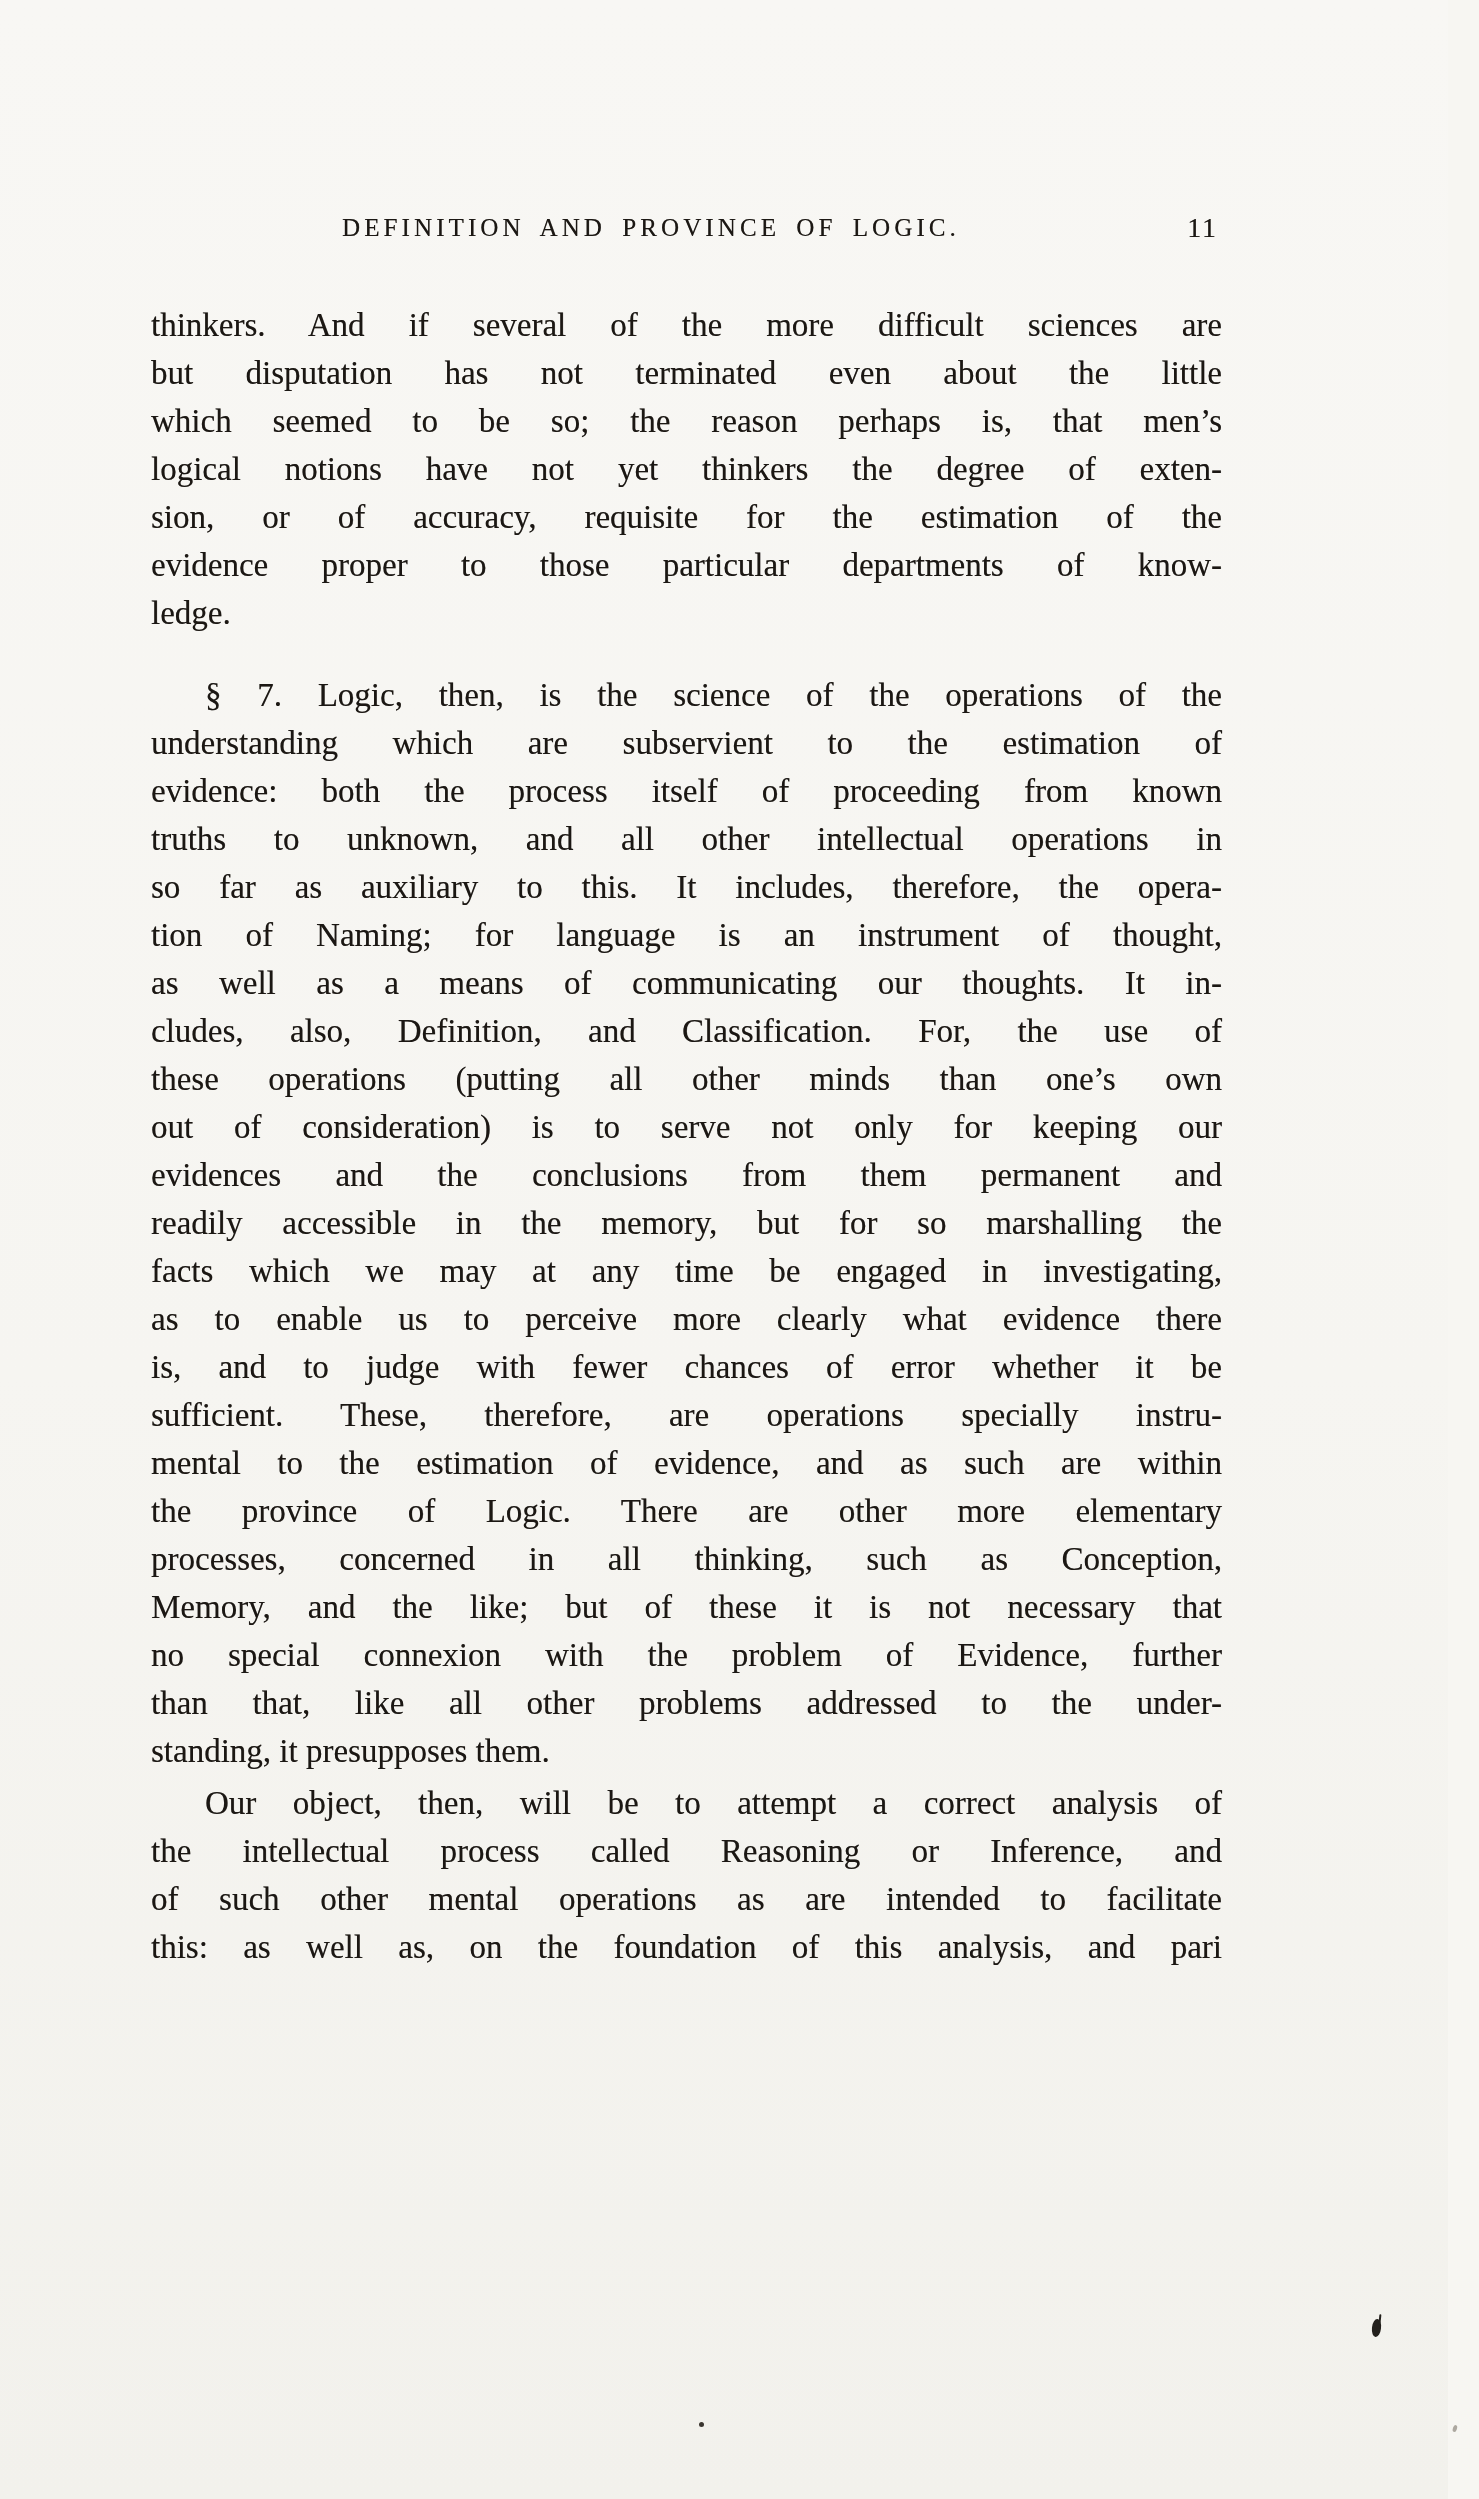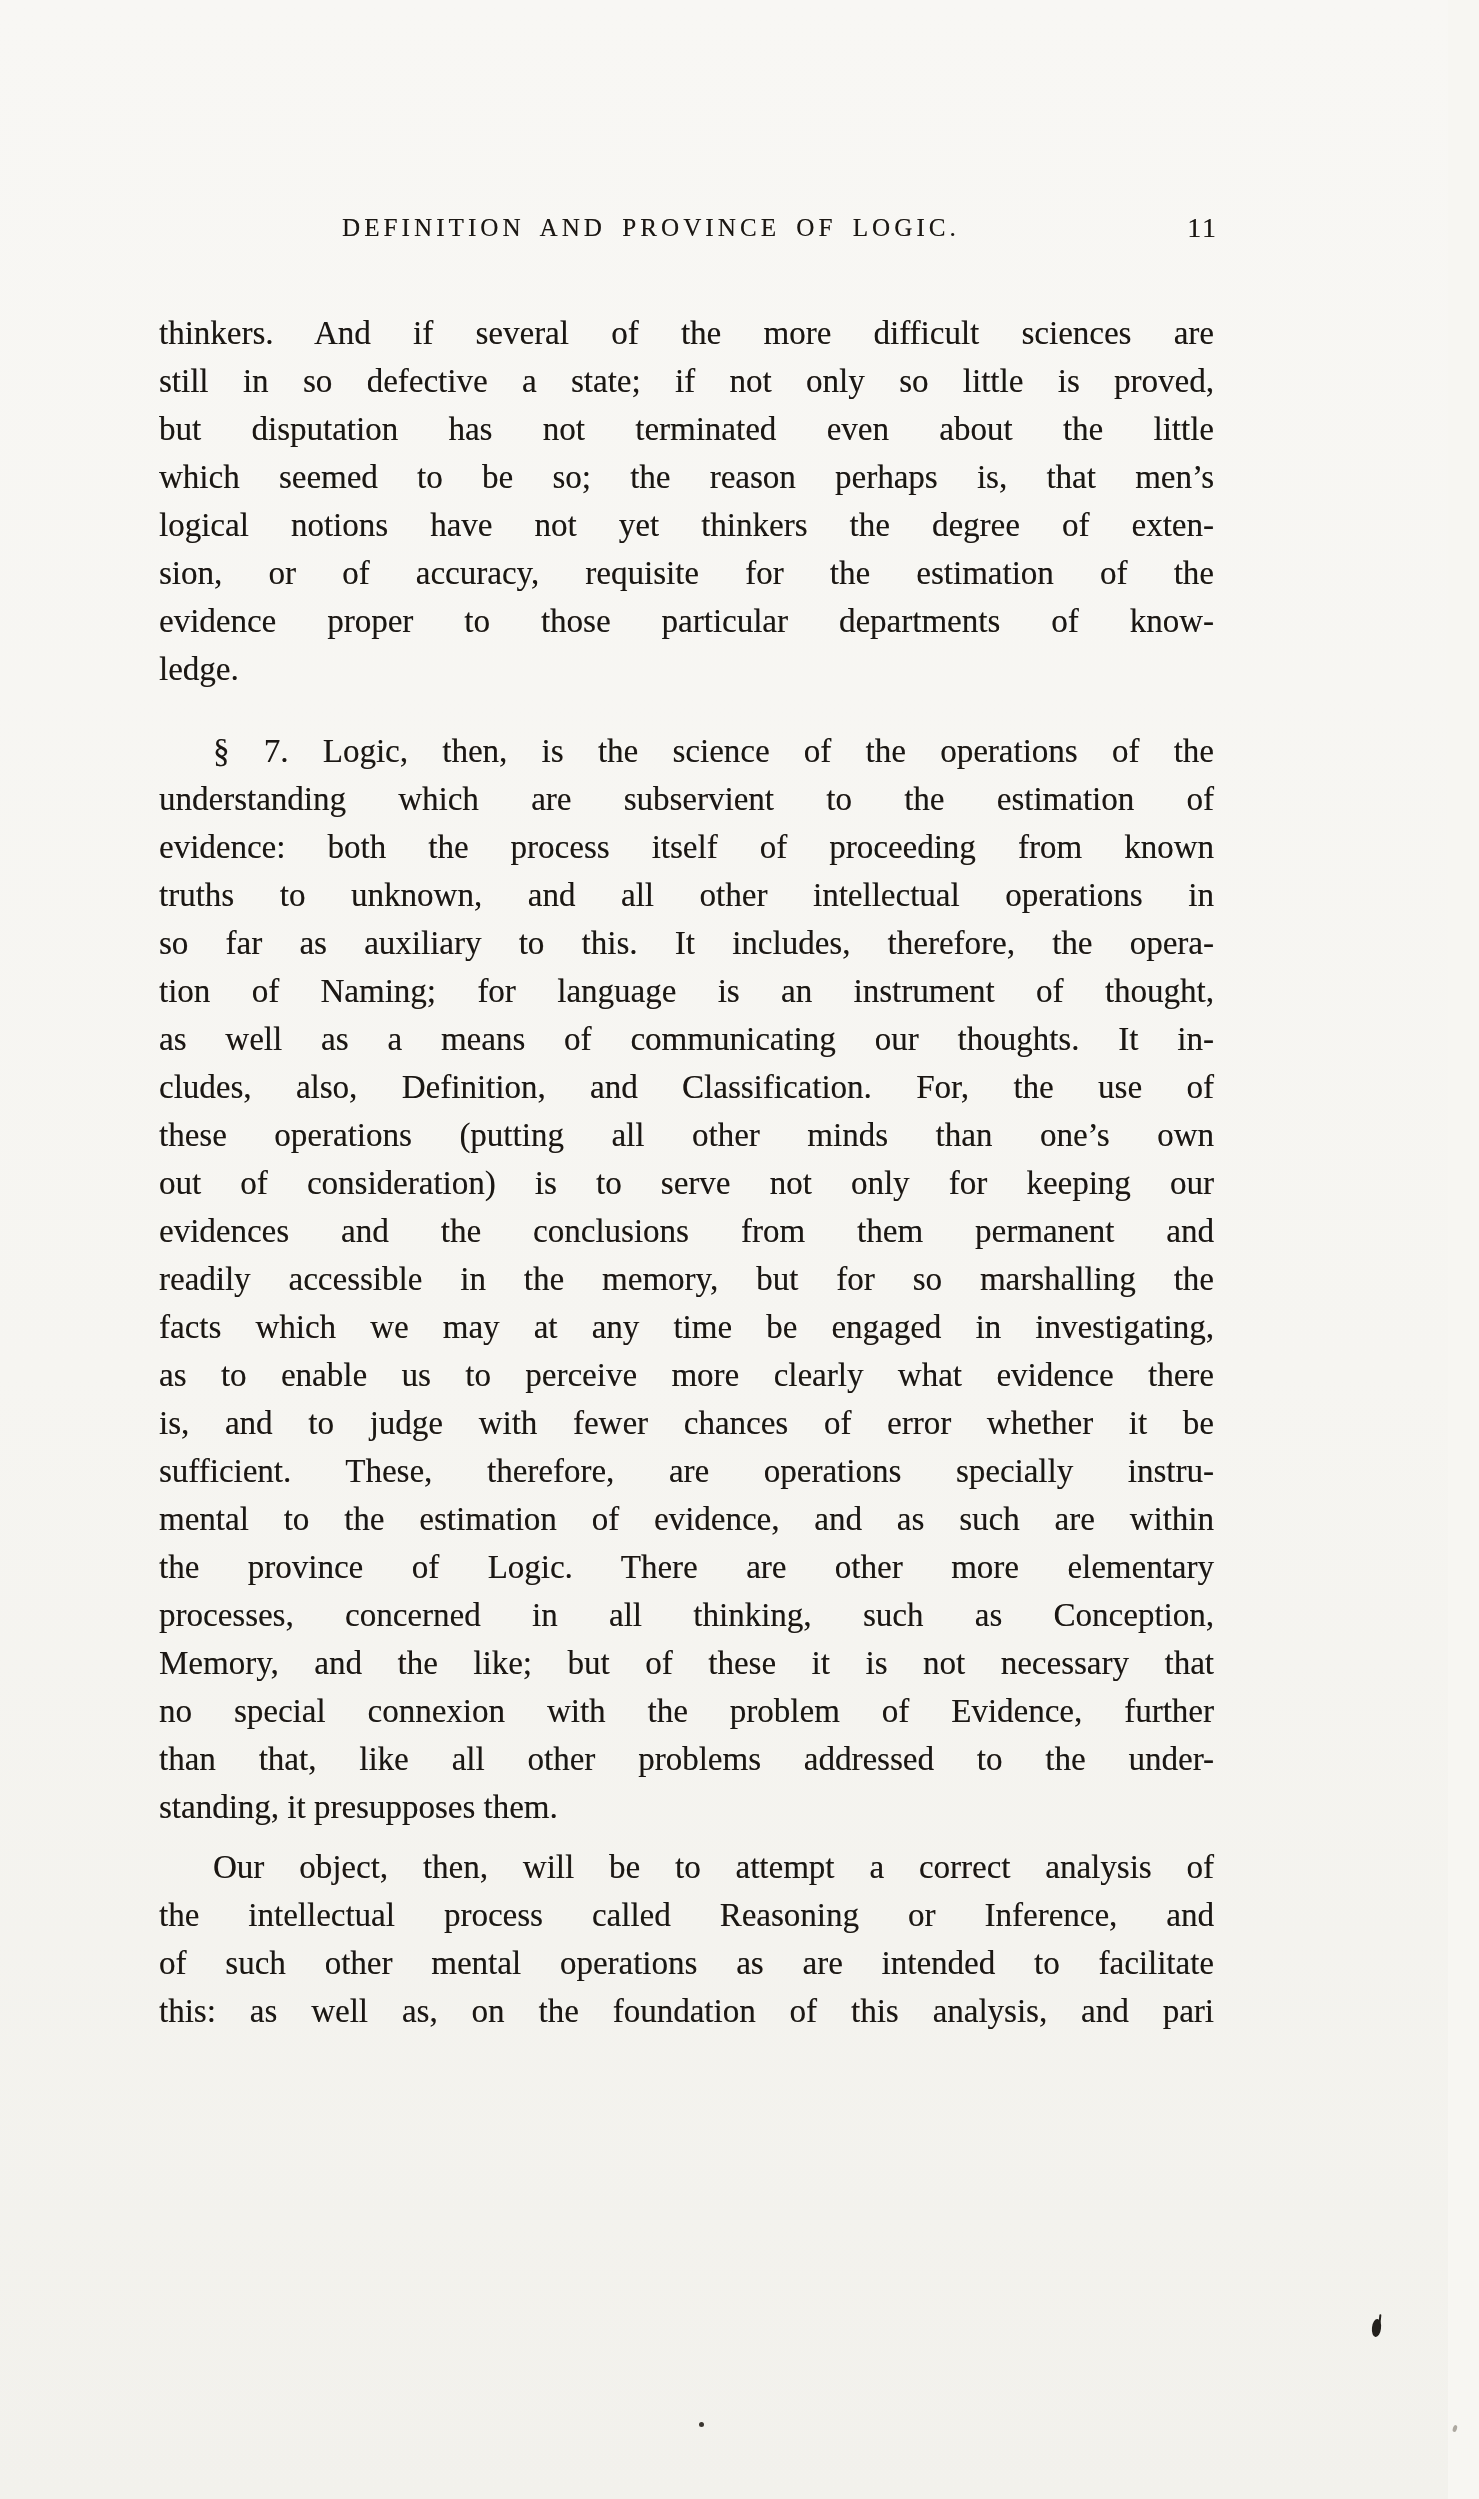--- a/index.html
+++ b/index.html
@@ -55,21 +55,21 @@
   .page-body {
     position: absolute;
     left: 147px;
     top: 297px;
     width: 1079px;
     font-size: 33px;
     line-height: 48px;
     color: var(--ink);
     text-shadow: 0.2px 0.2px 0 rgba(27,23,19,0.5);
   }
-  .paragraph { margin: 12px; }
+  .paragraph { margin: 4px; }
   .paragraph.spaced { margin-top: 34px; }
   .line {
     text-align: justify;
     text-align-last: justify;
     -moz-text-align-last: justify;
   }
   .line.lastline {
     text-align-last: left;
     -moz-text-align-last: left;
   }
@@ -120,21 +120,20 @@
 <div class="page">
 
   <header class="page-header">
     <div class="running-title">DEFINITION AND PROVINCE OF LOGIC.</div>
     <div class="page-number">11</div>
   </header>
 
   <main class="page-body">
       <div class="paragraph">
         <div class="line"><span>thinkers. And if several of the more difficult sciences are</span></div>
-        <div class="line"><span>still in so defective a state; if not only so little is proved,</span></div>
         <div class="line"><span>but disputation has not terminated even about the little</span></div>
         <div class="line"><span>which seemed to be so; the reason perhaps is, that men’s</span></div>
         <div class="line"><span>logical notions have not yet thinkers the degree of exten-</span></div>
         <div class="line"><span>sion, or of accuracy, requisite for the estimation of the</span></div>
         <div class="line"><span>evidence proper to those particular departments of know-</span></div>
         <div class="line lastline"><span>ledge.</span></div>
       </div>
       <div class="paragraph spaced">
         <div class="line indent"><span>§ 7. Logic, then, is the science of the operations of the</span></div>
         <div class="line"><span>understanding which are subservient to the estimation of</span></div>

